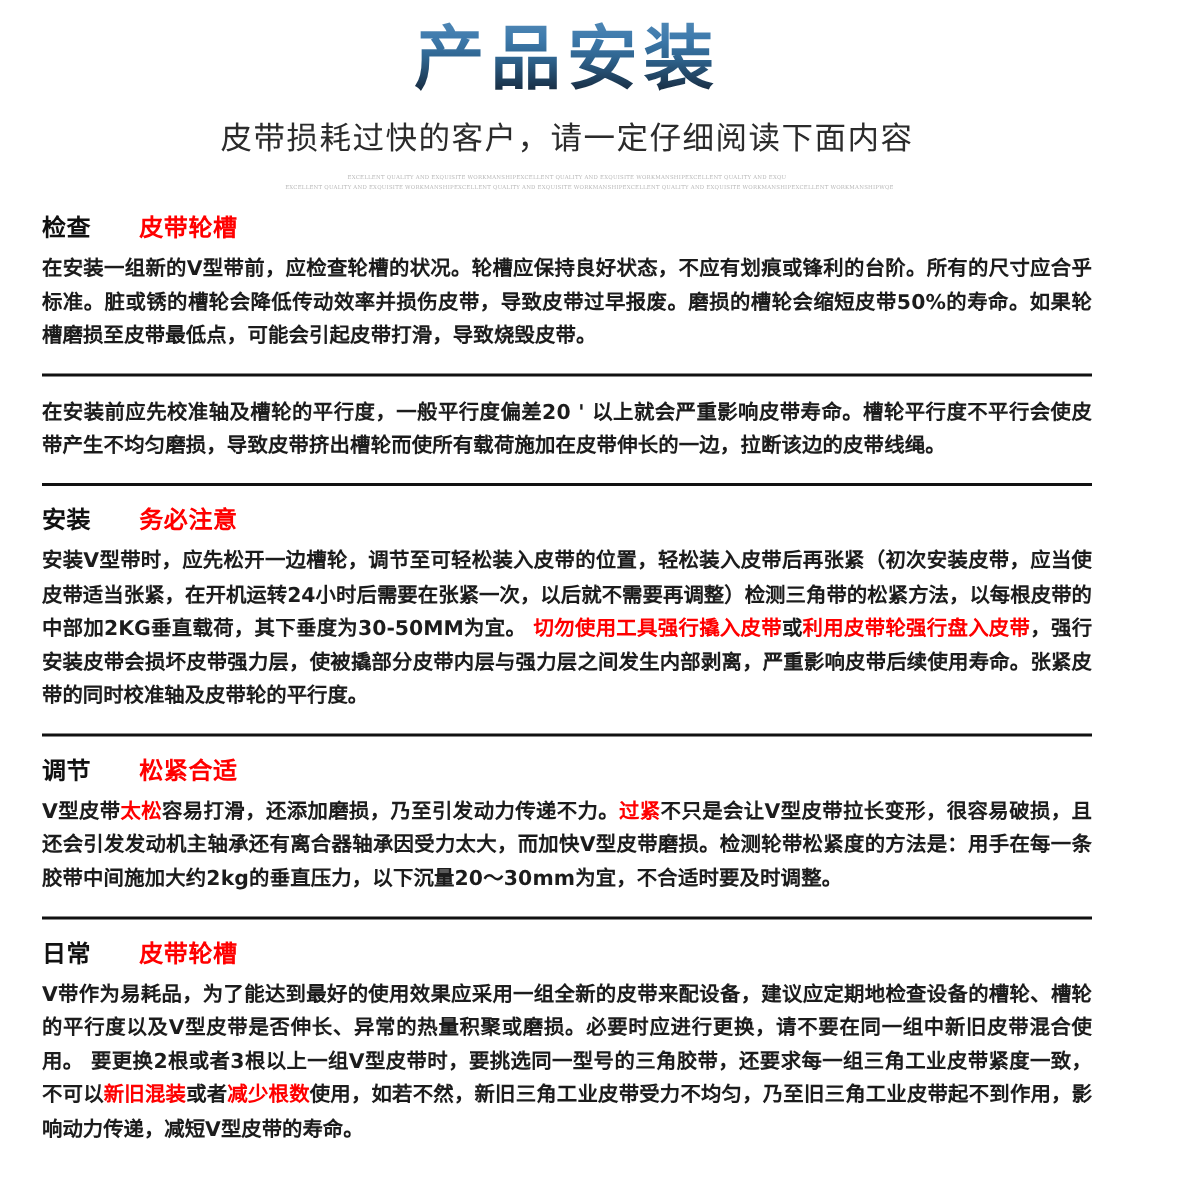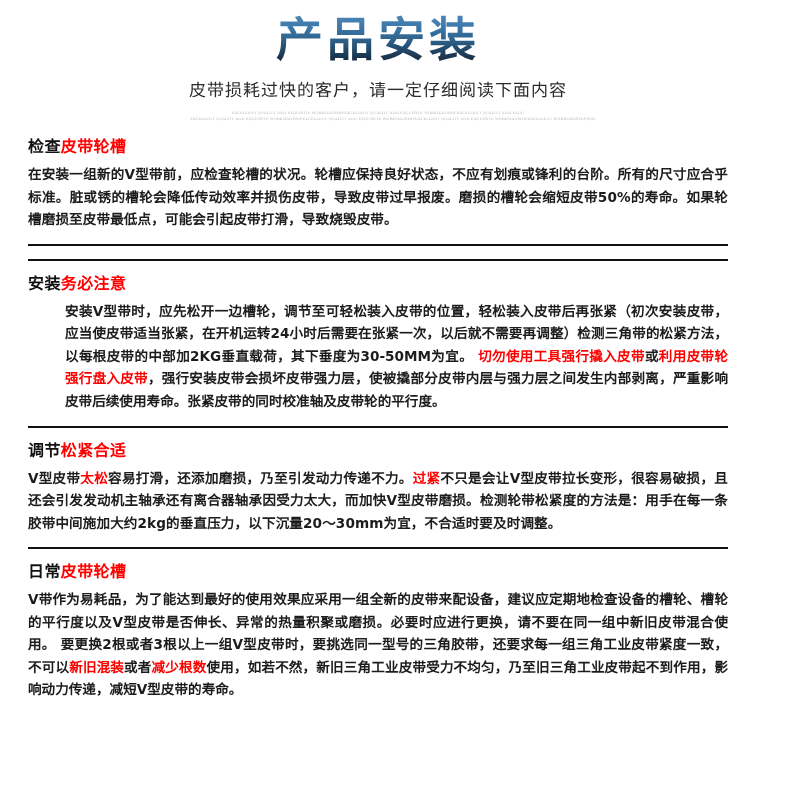--- a/index.html
+++ b/index.html
@@ -43,21 +43,21 @@
         #1f3f5c 74%,
         #131d2a 100%);
     -webkit-background-clip: text;
     background-clip: text;
     color: transparent;
     -webkit-text-fill-color: transparent;
     display: inline-block;
   }
 
   .sub-title {
-    font-size: 17px;
+    font-size: 21px;
     font-weight: 400;
     color: #2b2b2b;
     letter-spacing: 1px;
     margin: 12px 0 0 0;
     line-height: 1.3;
   }
 
   .eyebrow {
     margin: 9px auto 0 auto;
     width: 470px;
@@ -87,21 +87,21 @@
   }
 
   .sec-head {
     font-size: 16px;
     font-weight: 700;
     line-height: 1.25;
     color: #111111;
     margin: 0 0 6px 0;
     letter-spacing: 0.4px;
   }
-  .sec-head .hl { color: #ff0000; }
+  .sec-head .hl { color: #ff0000; margin-left: 32px; }
 
   .sec-body {
     font-size: 13.6px;
     line-height: 1.66;
     color: #1c1c1c;
     margin: 0;
     text-align: justify;
     text-justify: inter-ideograph;
     letter-spacing: 0.1px;
     font-weight: bold;
@@ -110,21 +110,21 @@
 
   .divider {
     height: 0;
     border: 0;
     border-top: 2px solid #111111;
     margin: 13px 0 13px 0;
   }
 
   
   .s1 { margin-top: 2px; }
-  .s3 .sec-body { letter-spacing: 0px; margin-left: 37px; }
+  .s3 .sec-body { letter-spacing: 0px; }
   .s5 .sec-body { letter-spacing: 0px; }
 </style>
 </head>
 <body>
 
 <div class="page">
 
   <div class="header">
     <h1 class="main-title">产品安装</h1>
     <p class="sub-title">皮带损耗过快的客户，请一定仔细阅读下面内容</p>
@@ -139,20 +139,21 @@
     <div class="section s1">
       <h2 class="sec-head">
         <span>检查</span><span class="hl">皮带轮槽</span>
       </h2>
       <p class="sec-body"><span>在安装一组新的V型带前，应检查轮槽的状况。轮槽应保持良好状态，不应有划痕或锋利的台阶。所有的尺寸应合乎标准。脏或锈的槽轮会降低传动效率并损伤皮带，导致皮带过早报废。磨损的槽轮会缩短皮带50%的寿命。如果轮槽磨损至皮带最低点，可能会引起皮带打滑，导致烧毁皮带。</span></p>
     </div>
 
     <hr class="divider">
 
     <div class="section s2">
+      <p class="sec-body"><span>在安装前应先校准轴及槽轮的平行度，一般平行度偏差20 ' 以上就会严重影响皮带寿命。槽轮平行度不平行会使皮带产生不均匀磨损，导致皮带挤出槽轮而使所有载荷施加在皮带伸长的一边，拉断该边的皮带线绳。</span></p>
     </div>
 
     <hr class="divider">
 
     <div class="section s3">
       <h2 class="sec-head">
         <span>安装</span><span class="hl">务必注意</span>
       </h2>
       <p class="sec-body"><span>安装V型带时，应先松开一边槽轮，调节至可轻松装入皮带的位置，轻松装入皮带后再张紧（初次安装皮带，应当使皮带适当张紧，在开机运转24小时后需要在张紧一次，以后就不需要再调整）检测三角带的松紧方法，以每根皮带的中部加2KG垂直载荷，其下垂度为30-50MM为宜。 </span><span class="hl">切勿使用工具强行撬入皮带</span><span>或</span><span class="hl">利用皮带轮强行盘入皮带</span><span>，强行安装皮带会损坏皮带强力层，使被撬部分皮带内层与强力层之间发生内部剥离，严重影响皮带后续使用寿命。张紧皮带的同时校准轴及皮带轮的平行度。</span></p>
     </div>

